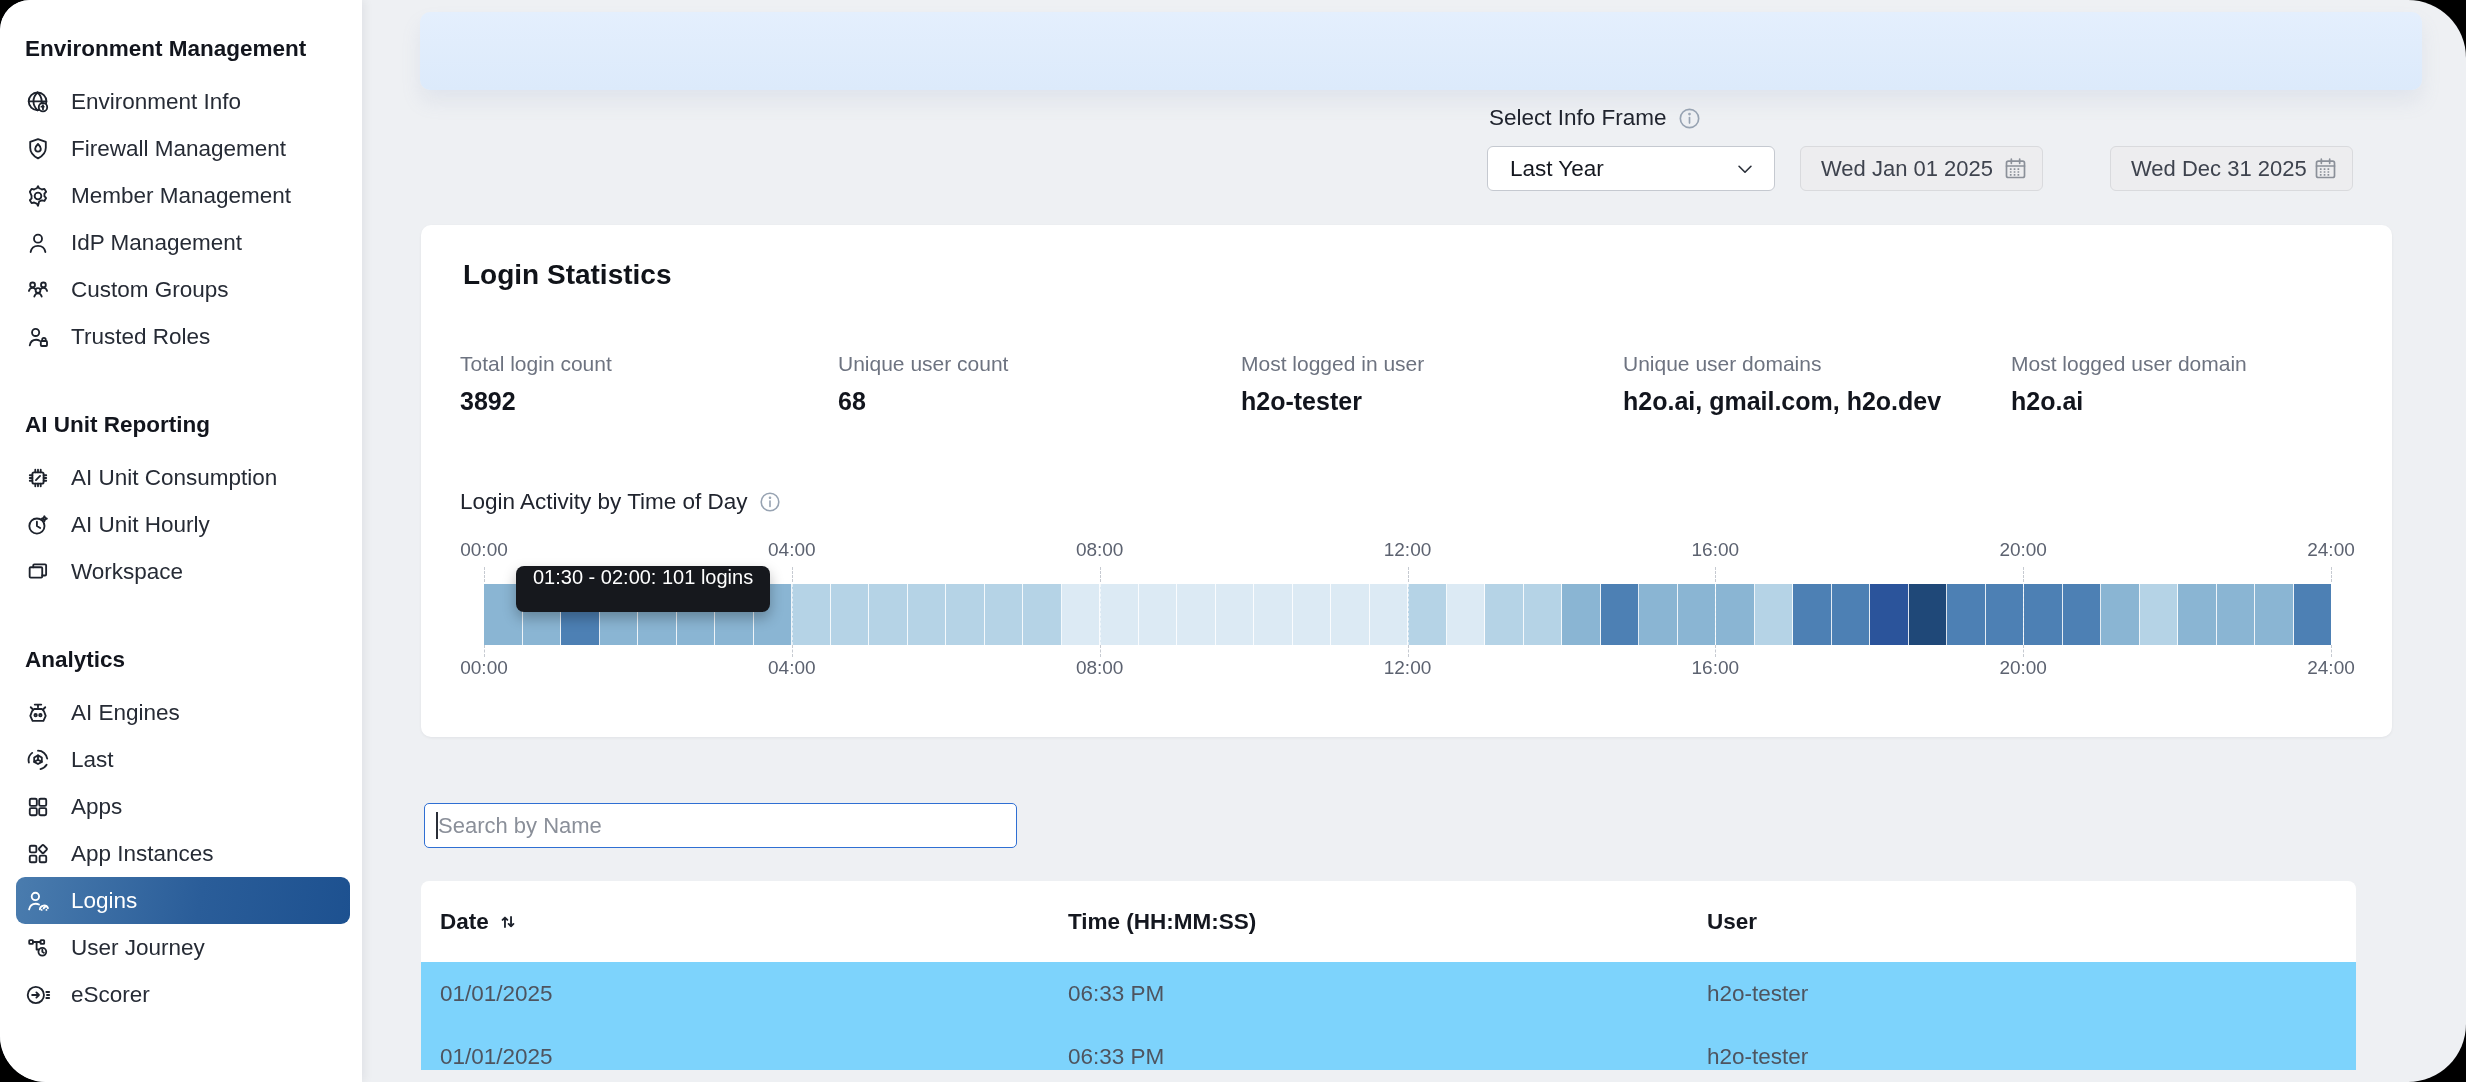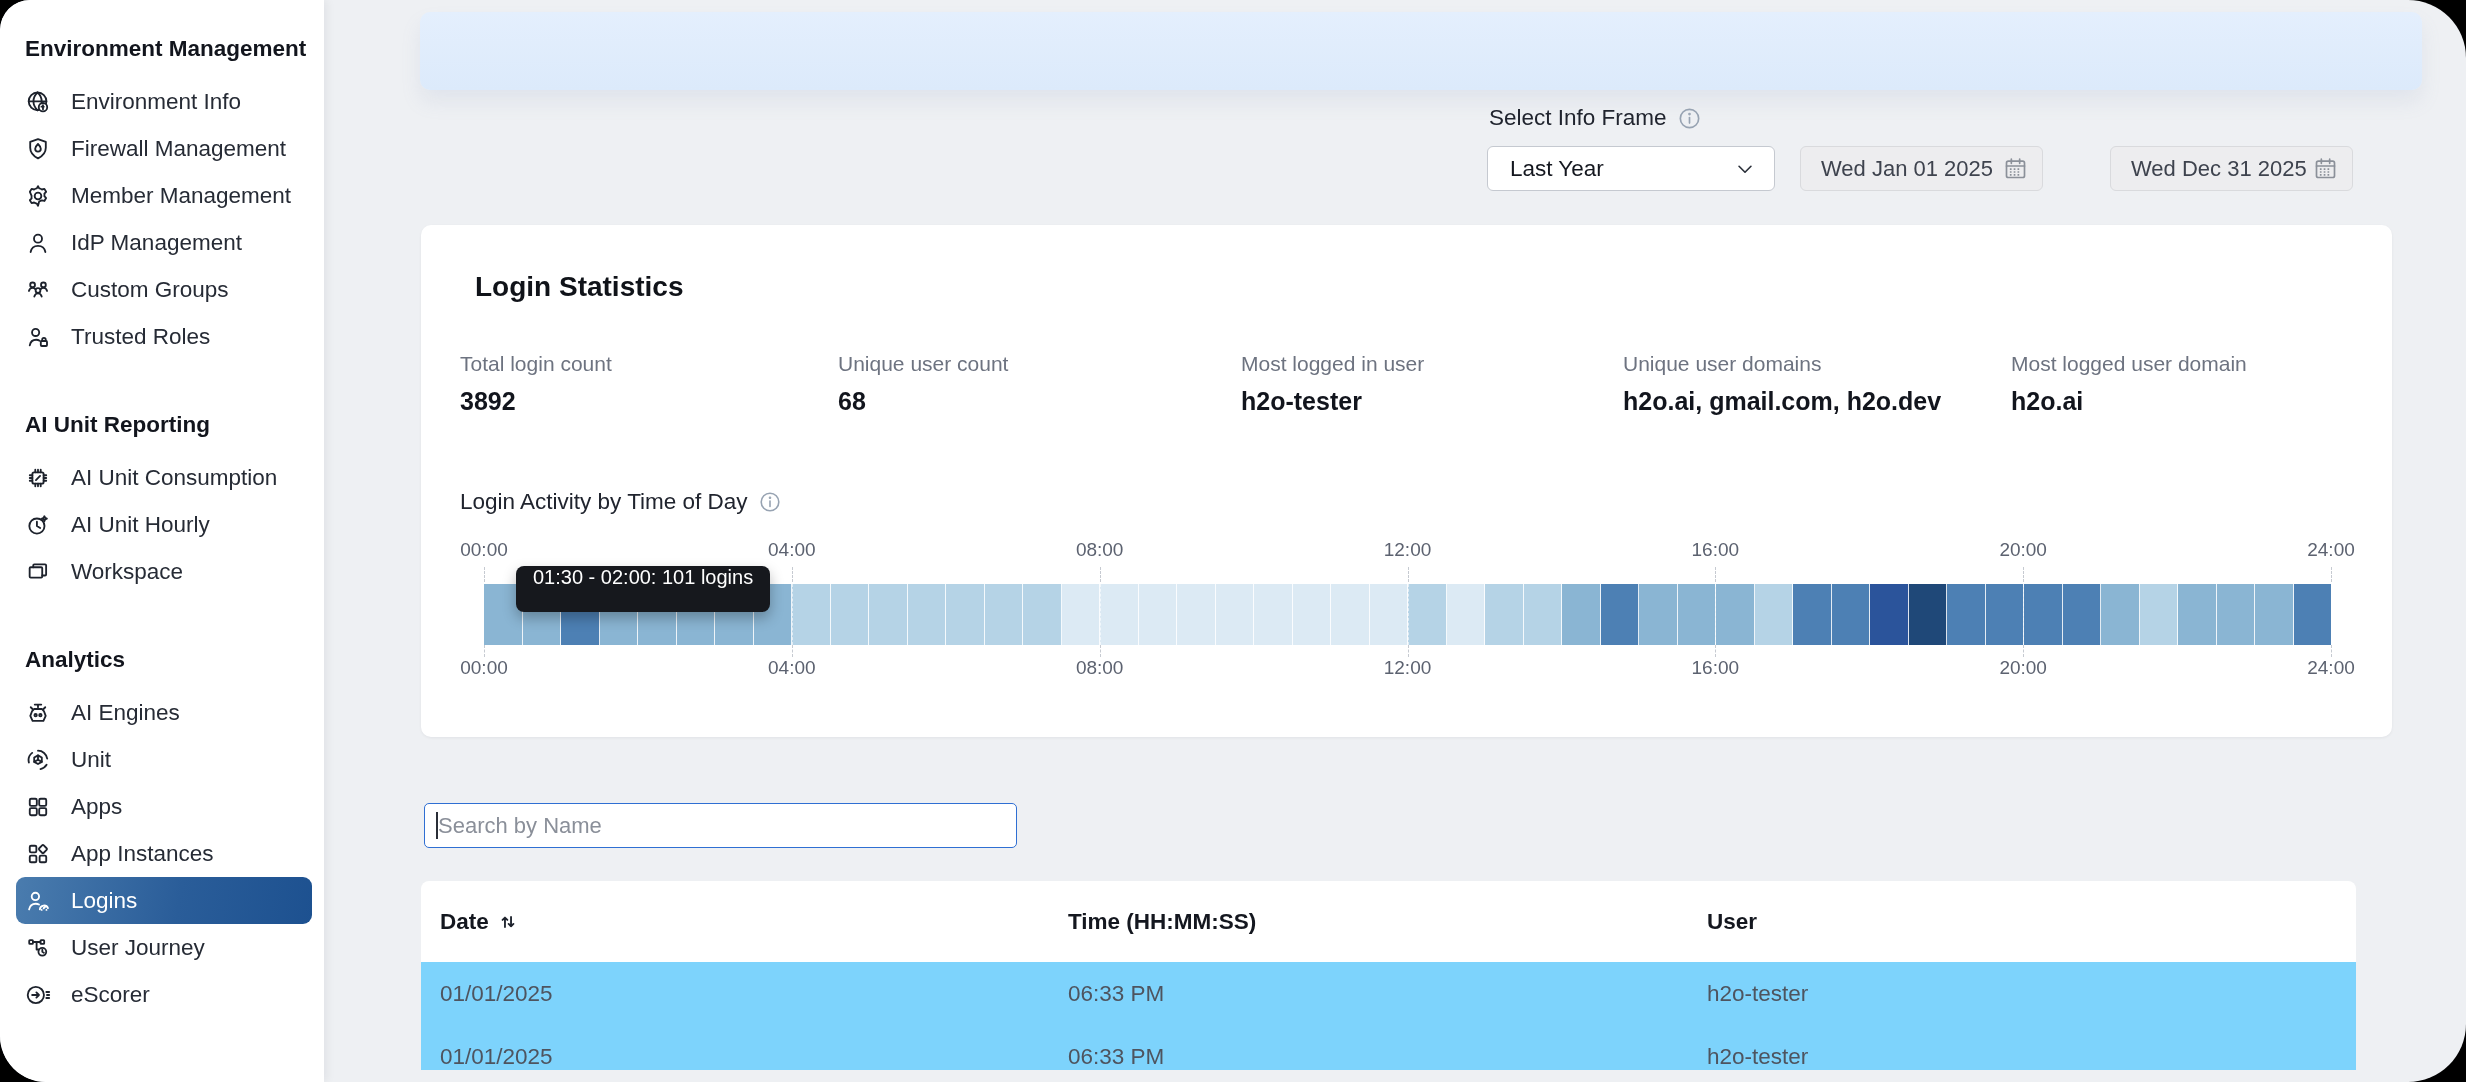--- a/index.html
+++ b/index.html
@@ -2,21 +2,21 @@
 <html><head>
 <meta charset="utf-8">
 <style>
   html,body{margin:0;padding:0;background:#000;}
   .screen{
     position:relative;width:2466px;height:1082px;background:#eef0f3;
     border-radius:30px 58px 58px 46px;overflow:hidden;
     font-family:"Liberation Sans",sans-serif;color:#171b26;
   }
   
-  .sidebar{position:absolute;left:0;top:0;bottom:0;width:324px;background:#fff;
+  .sidebar{position:absolute;left:0;top:0;bottom:0;width:362px;background:#fff;
     box-shadow:3px 0 10px rgba(15,23,42,.06);box-sizing:border-box;padding-top:36px;
     border-radius:30px 0 0 46px;z-index:5;}
   .side-section + .side-section{margin-top:52px;}
   .side-title{margin:0 0 16px 25px;font-size:22.5px;font-weight:700;color:#12151d;line-height:26px;}
   .side-item{display:flex;align-items:center;gap:20px;height:47px;margin:0 12px 0 16px;
     padding-left:9px;border-radius:9px;font-size:22.5px;color:#262b35;}
   .side-item .ic{width:26px;height:26px;flex:0 0 26px;display:flex;align-items:center;color:#1d222c;}
   .side-item.selected{background:linear-gradient(100deg,#4a7cae 0%,#2a5d99 55%,#1d5190 100%);color:#fff;}
   .side-item.selected .ic{color:#fff;}
   
@@ -188,21 +188,21 @@
           <span>AI Engines</span>
         </div>
         <div class="side-item">
           <span class="ic">
             <svg viewBox="0 0 24 24" width="26" height="26" fill="none" stroke="currentColor" stroke-width="1.7" stroke-linecap="round" stroke-linejoin="round">
               <path d="M12 7.7l3.5 2v4l-3.5 2-3.5-2v-4z"></path>
               <path d="M12 7.7v4M12 11.7l3.5 2M12 11.7l-3.5 2"></path>
               <path d="M12 3.4a8.6 8.6 0 018.5 7.3M19.9 16.4a8.6 8.6 0 01-5.6 4M3.6 14.3A8.6 8.6 0 016.6 5.4"></path>
             </svg>
           </span>
-          <span>Unit</span>
+          <span>Last</span>
         </div>
         <div class="side-item">
           <span class="ic">
             <svg viewBox="0 0 24 24" width="26" height="26" fill="none" stroke="currentColor" stroke-width="1.7" stroke-linecap="round" stroke-linejoin="round">
               <rect x="4.4" y="4.4" width="6.5" height="6.5" rx="1.3"></rect>
               <rect x="13.1" y="4.4" width="6.5" height="6.5" rx="1.3"></rect>
               <rect x="4.4" y="13.1" width="6.5" height="6.5" rx="1.3"></rect>
               <rect x="13.1" y="13.1" width="6.5" height="6.5" rx="1.3"></rect>
             </svg>
           </span>
@@ -289,21 +289,21 @@
     <span class="cal">
       <svg viewBox="0 0 24 24" width="27" height="27" fill="none" stroke="currentColor" stroke-width="1.5">
           <rect x="4" y="5.5" width="16" height="14.5" rx="1.6"></rect>
           <path d="M8.3 3.6v3.8M15.7 3.6v3.8M4 9.8h16" stroke-linecap="round"></path>
           <path d="M7 12.6h10M7 15.1h10M7 17.6h10" stroke-dasharray="1.5 1.9"></path>
         </svg>
     </span>
   </div>
 
   <section class="card">
-    <h2 class="card-title" style="margin:16px">Login Statistics</h2>
+    <h2 class="card-title" style="margin:4px">Login Statistics</h2>
     <div id="stats">
         <div class="stat" style="left: 39px;">
           <div class="lb">Total login count</div>
                <div class="vl">3892</div>
         </div>
         <div class="stat" style="left: 417px;">
           <div class="lb">Unique user count</div>
                <div class="vl">68</div>
         </div>
         <div class="stat" style="left: 820px;">

